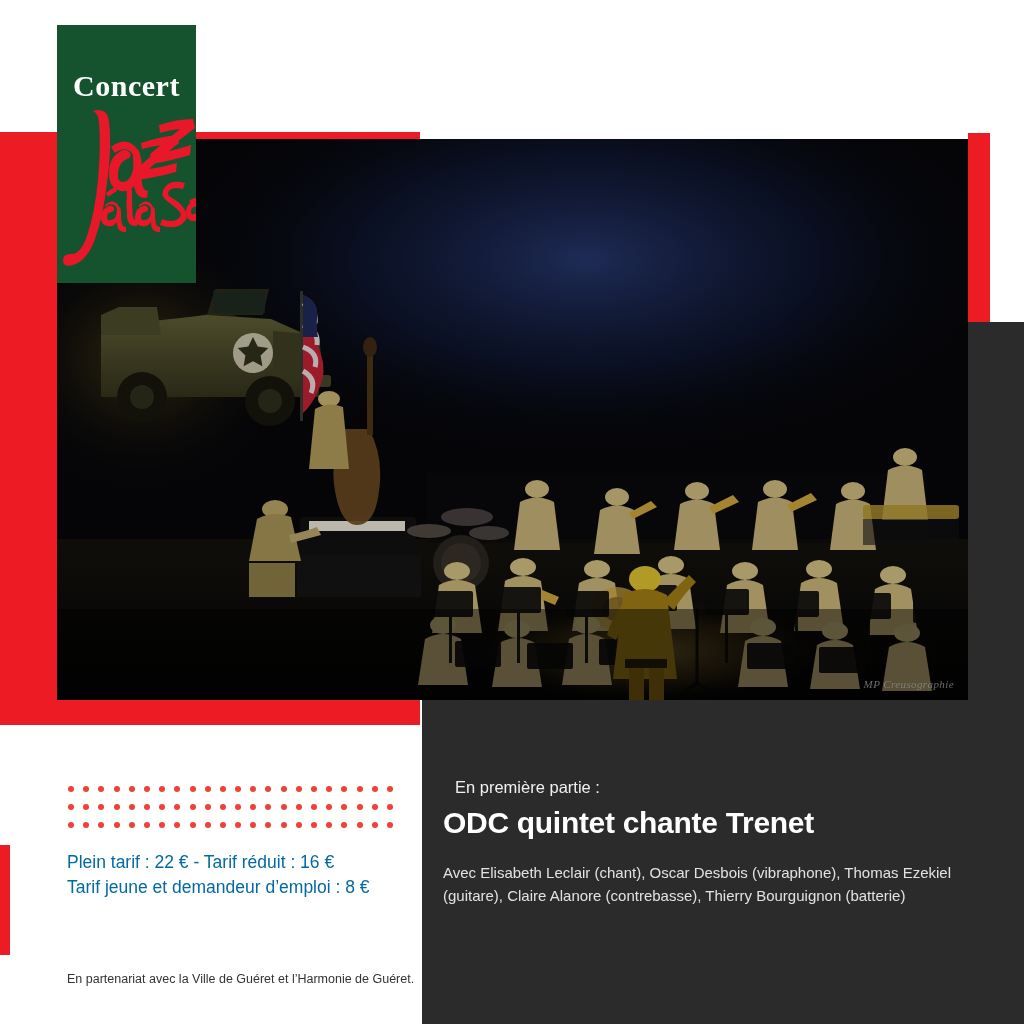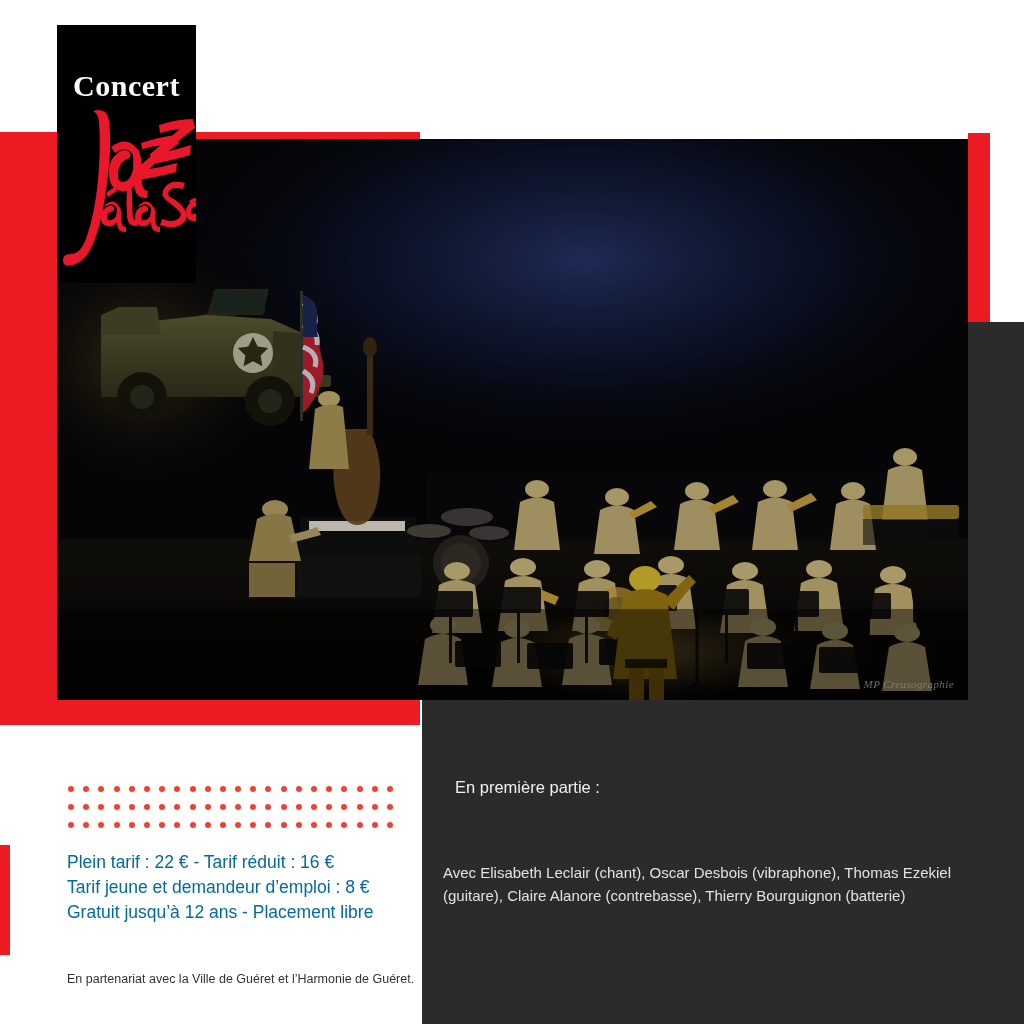--- a/index.html
+++ b/index.html
@@ -10,21 +10,21 @@
   
   .block { position:absolute; }
   #red-left-band   { left:0;   top:132px; width:420px; height:593px; background:#ed1c24; }
   #red-right-strip { left:968px; top:133px; width:22px;  height:189px; background:#ed1c24; }
   #dark-right-panel{ left:422px; top:322px; width:602px; height:702px; background:#2b2b2b; }
   #white-bottom-left{ left:0; top:725px; width:422px; height:299px; background:#ffffff; }
   #red-bottom-nub  { left:0; top:845px; width:10px; height:110px; background:#ed1c24; }
 
   
   #logo-panel { position:absolute; left:57px; top:25px; width:139px; height:258px;
-    background:#000000; overflow:hidden; }
+    background:#14532d; overflow:hidden; }
   #logo-concert { position:absolute; left:0; width:139px; top:44px; text-align:center;
     color:#ffffff; font-family:"Liberation Serif", serif; font-weight:700;
     font-size:30px; letter-spacing:.5px; }
   #logo-jazz { position:absolute; left:6px; top:78px; width:133px; height:170px; }
   #logo-jazz svg { width:100%; height:100%; display:block; }
 
   
   #headline { position:absolute; left:500px; top:60px; width:480px; height:56px;
     color:#1a1a1a; font-size:40px; font-weight:700; letter-spacing:-.5px;
     line-height:56px; white-space:nowrap; }
@@ -403,20 +403,20 @@
         <i></i>
         <i></i>
         <i></i>
         <i></i>
     </div>
   </div>
 
   <div id="pricing">
     <div>Plein tarif : 22 € - Tarif réduit : 16 €</div>
     <div>Tarif jeune et demandeur d’emploi : 8 €</div>
-    <div>Gratuit jusqu’à 12 ans - Placement libre</div>
   </div>
   <div id="partnership">En partenariat avec la Ville de Guéret et l’Harmonie de Guéret.</div>
 
   <div id="support-label">En première partie :</div>
+  <div id="support-title">ODC quintet chante Trenet</div>
   <div id="support-lineup">Avec Elisabeth Leclair (chant), Oscar Desbois (vibraphone), Thomas Ezekiel (guitare), Claire Alanore (contrebasse), Thierry Bourguignon (batterie)</div>
 
 </div>
 
 </body></html>

